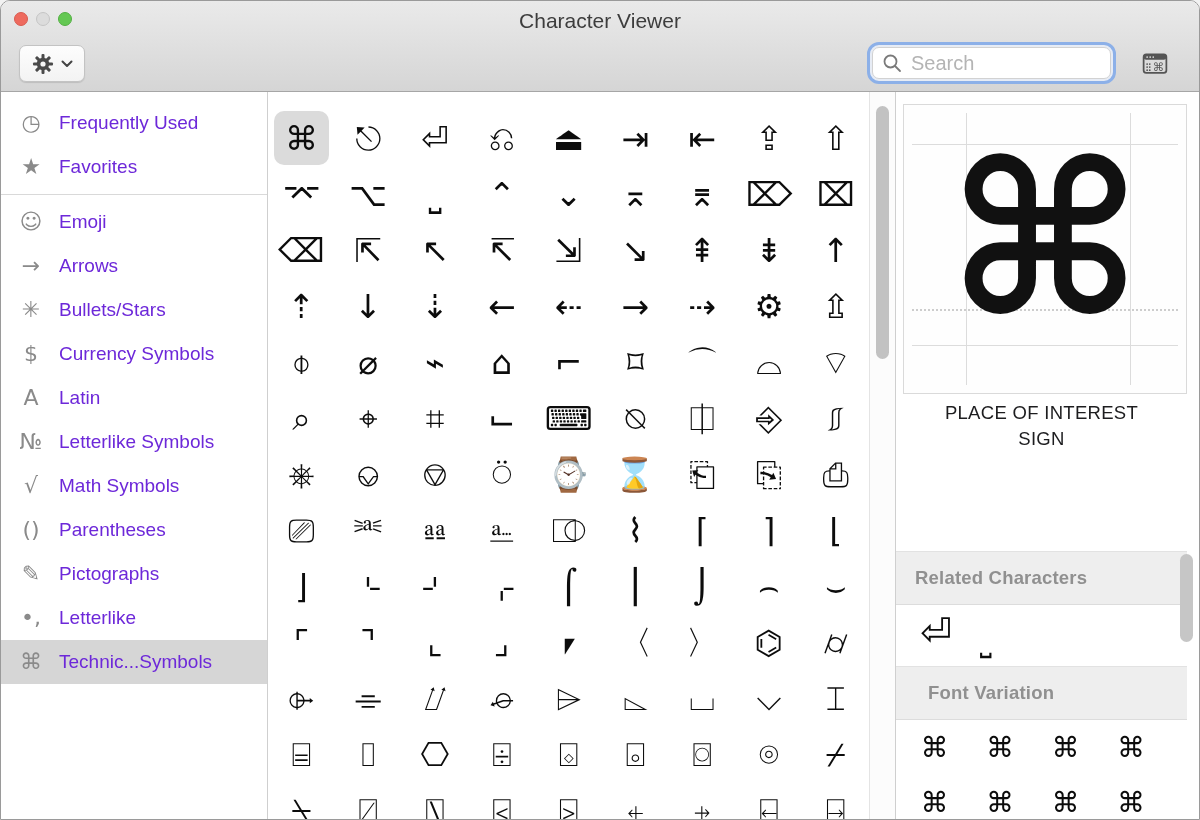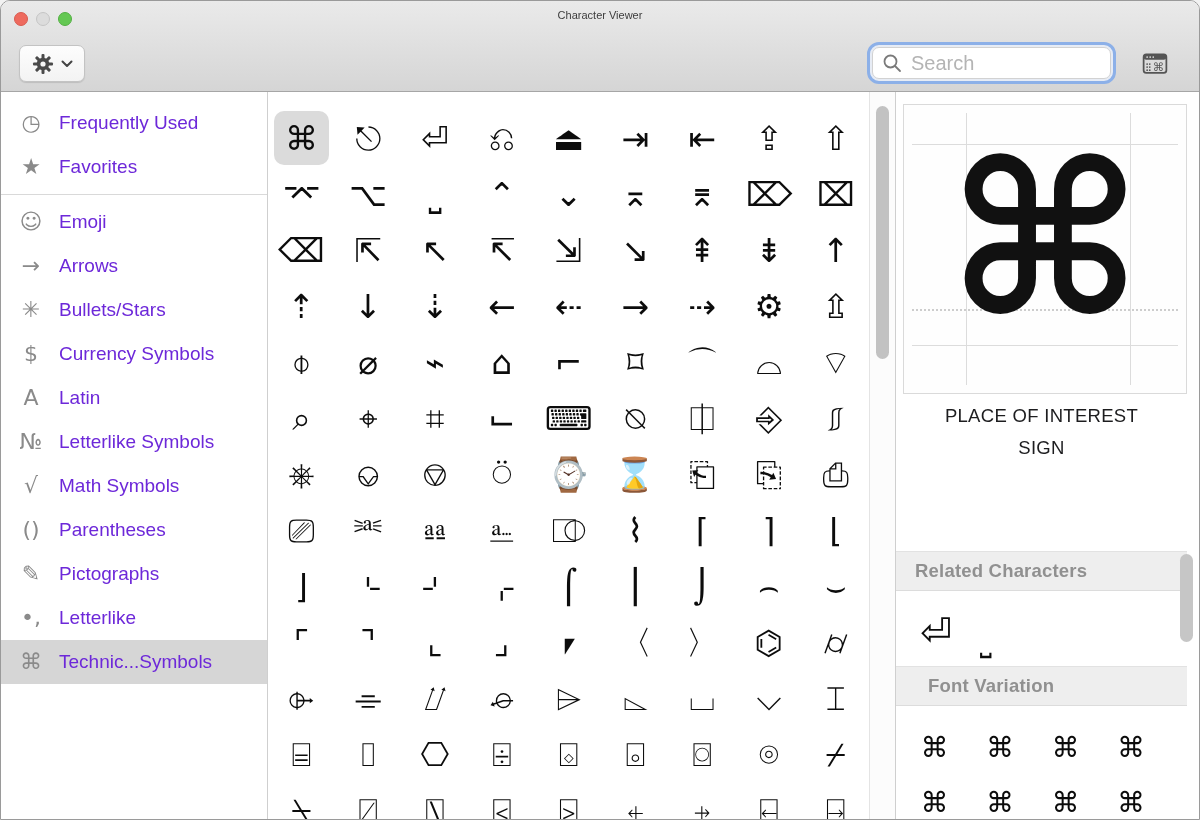--- a/index.html
+++ b/index.html
@@ -10,21 +10,21 @@
           border:1px solid #9a9a9a;border-radius:10px 10px 0 0;}
 
   
   .chrome{position:absolute;left:0;top:0;width:100%;height:91px;
           background:linear-gradient(#eaeaea,#d5d5d5);border-bottom:1px solid #a6a6a6;}
   .traffic{position:absolute;left:13px;top:11px;display:flex;gap:8px;}
   .light{width:14px;height:14px;border-radius:50%;}
   .light.red{background:#ee6a5e;border:1px solid #d95b50;}
   .light.gray{background:#dcdcdc;border:1px solid #c5c5c5;}
   .light.green{background:#64c853;border:1px solid #53b043;}
-  .win-title{position:absolute;left:0;right:0;top:8px;text-align:center;font-size:11px;color:#3d3d3d;}
+  .win-title{position:absolute;left:0;right:0;top:8px;text-align:center;font-size:21px;color:#3d3d3d;}
 
   .gear-btn{position:absolute;left:18px;top:44px;width:66px;height:37px;background:linear-gradient(#fdfdfd,#f3f3f3);
             border:1px solid #c3c3c3;border-radius:7px;box-shadow:0 1px 1px rgba(0,0,0,.12);
             display:flex;align-items:center;justify-content:center;gap:6px;}
 
   .search-wrap{position:absolute;left:866px;top:41px;width:249px;height:42px;border:3px solid #8cb0e8;
                border-radius:12px;background:#e7ecf5;padding:2px;}
   .search-field{width:100%;height:100%;background:#fff;border:1px solid #d2d2d2;border-radius:7px;
                 display:flex;align-items:center;padding:0 8px;position:relative;}
   .search-field svg{flex:0 0 auto;}
@@ -66,26 +66,26 @@
                 border:1px solid #dadada;}
   .guide{position:absolute;background:#dcdcdc;}
   .guide.v1{left:62px;top:8px;width:1px;bottom:8px;}
   .guide.v2{left:226px;top:8px;width:1px;bottom:8px;}
   .guide.h1{left:8px;right:8px;top:39px;height:1px;}
   .guide.h2{left:8px;right:8px;bottom:47px;height:1px;}
   .guide.baseline{left:8px;right:8px;top:204px;height:0;border-top:2px dotted #cdcdcd;background:none;}
   .big-char{position:absolute;left:0;right:0;top:50%;transform:translateY(-54%);text-align:center;
             font-family:"DejaVu Sans",sans-serif;font-size:212px;font-weight:bold;color:#111;line-height:1;}
   .char-name{position:absolute;left:0;right:14px;top:308px;text-align:center;font-size:18.5px;color:#1d1d1f;
-             line-height:32px;letter-spacing:.3px;}
+             line-height:26px;letter-spacing:.3px;}
   .char-name div{max-width:215px;margin:0 auto;}
   .remove-btn{position:absolute;left:21px;top:396px;width:262px;height:27px;background:#fff;
               border:1.5px solid #b9b9b9;border-radius:13.5px;font-size:17.5px;color:#1d1d1f;
               display:flex;align-items:center;justify-content:center;font-family:inherit;}
-  .section-band{position:absolute;left:0;width:291px;height:40px;background:#eeeeee;
+  .section-band{position:absolute;left:0;width:291px;height:54px;background:#eeeeee;
                 border-top:1px solid #e2e2e2;border-bottom:1px solid #dcdcdc;
                 display:flex;align-items:center;padding-left:19px;}
   .section-band .sec-title{font-size:18.5px;font-weight:bold;color:#909090;letter-spacing:.2px;}
   .band-related{top:459px;}
   .band-font{top:574px;padding-left:32px;}
   .related-row{position:absolute;left:0;top:506px;width:291px;height:68px;display:flex;align-items:center;
                padding-left:24px;gap:28px;}
   .related-char{font-family:"DejaVu Sans",sans-serif;font-size:38px;color:#0c0c0c;line-height:1;}
   .related-char:nth-child(2){font-size:30px;margin-top:18px;}
   .fontvar-grid{position:absolute;left:6px;top:628px;width:285px;display:grid;

